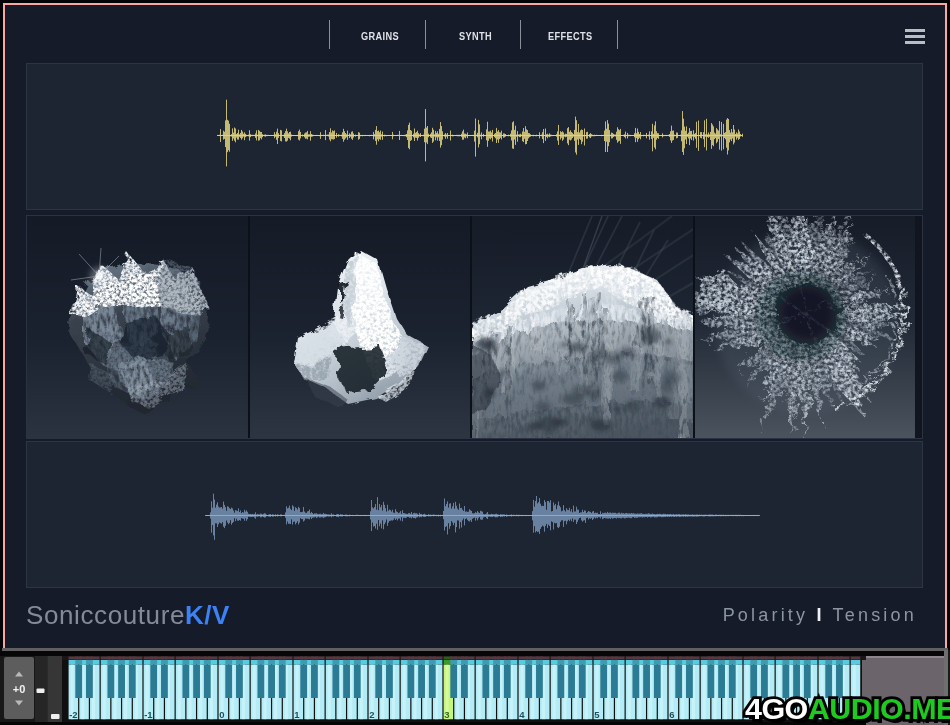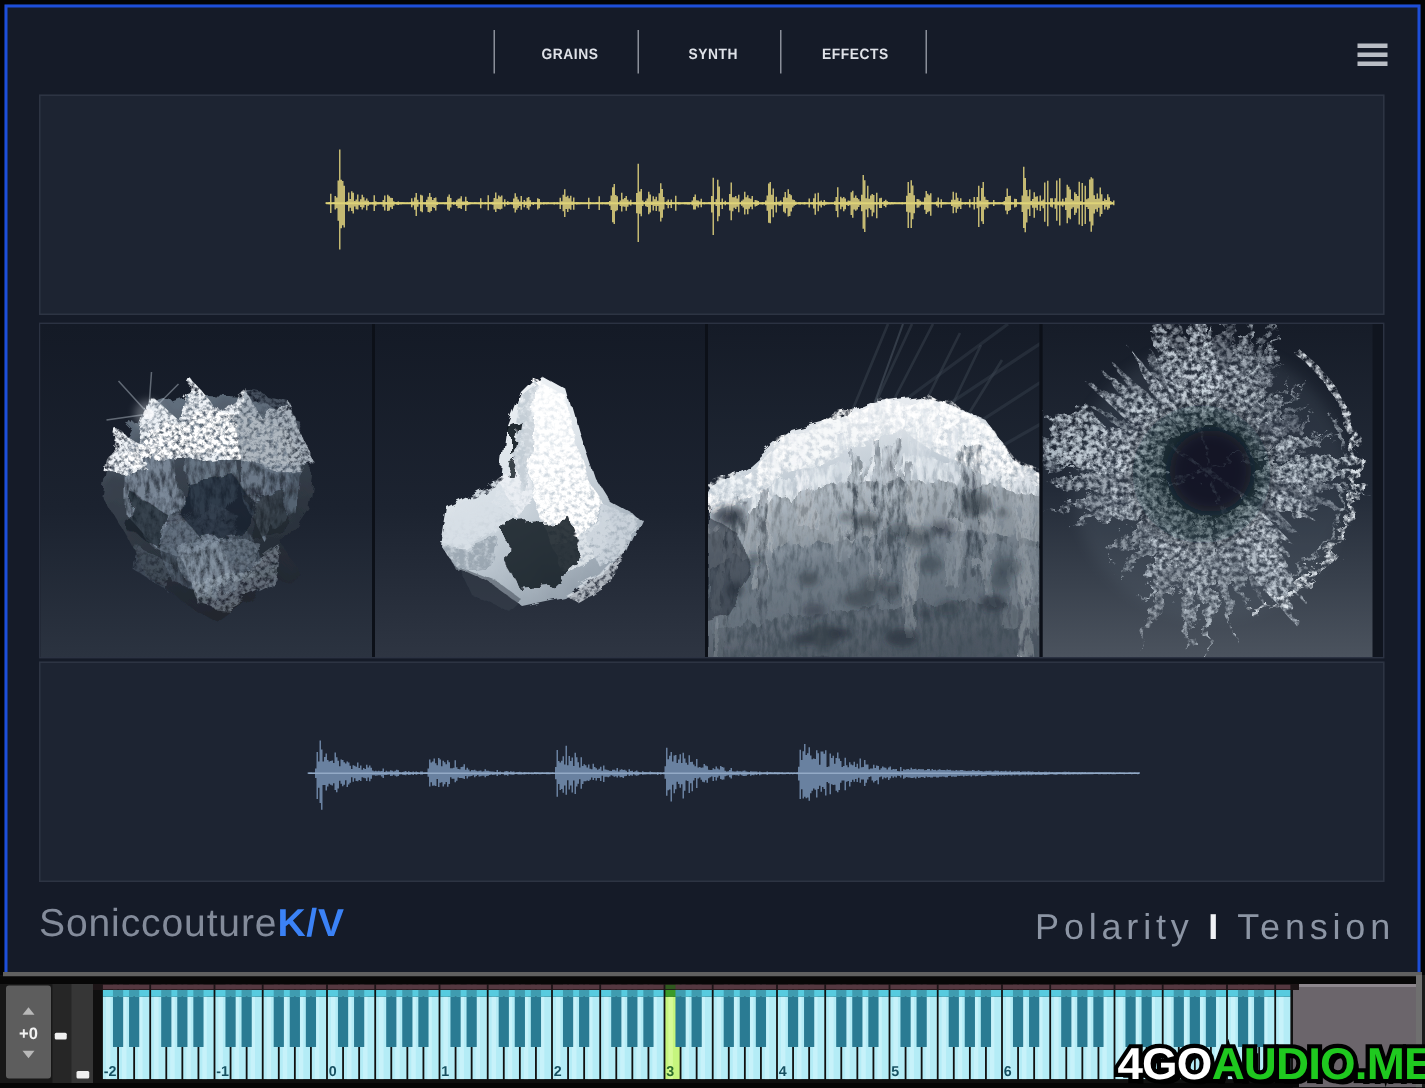--- a/index.html
+++ b/index.html
@@ -1,32 +1,32 @@
 <!DOCTYPE html>
 <html><head><meta charset="utf-8">
 <style>
 html,body{margin:0;padding:0;background:#000;}
 *{box-sizing:border-box;}
 body{width:950px;height:725px;position:relative;overflow:hidden;font-family:"Liberation Sans",sans-serif;}
 #frame{position:absolute;left:0;top:0;width:950px;height:651px;background:#030405;}
-#main{position:absolute;left:3px;top:3px;width:944px;height:648px;border:2px solid #1d4ed8;background:#151b28;}
+#main{position:absolute;left:3px;top:3px;width:944px;height:648px;border:2px solid #fca5a5;background:#151b28;}
 .panel{position:absolute;left:21px;width:897px;background:#1d2432;border:1px solid #2d3443;}
 #wavetop{top:58px;height:147px;}
 #wavebot{top:436px;height:147px;background:#1d2432;}
 #rockrow{top:210px;height:224px;background:#10151f;border:1px solid #2b3242;display:flex;}
 .rock{position:relative;height:100%;overflow:hidden;}
 .rock svg{position:absolute;left:0;top:0;}
 #tabs{position:absolute;top:0;left:0;width:100%;height:52px;}
 .sep{position:absolute;top:15px;width:1px;height:29px;background:#8a8f99;}
 .tab{position:absolute;top:25.5px;font-size:10px;font-weight:bold;letter-spacing:0.4px;color:#dfe2e8;transform:scale(0.92,1);transform-origin:left top;}
 #burger{position:absolute;right:20px;top:23.5px;width:20px;height:17px;}
 #burger div{height:3px;background:#b9bdc4;margin-bottom:3px;}
 #footer-l{position:absolute;left:21px;top:595px;color:#838b9a;font-size:26px;letter-spacing:0.6px;}
 #footer-l b{color:#3b82f6;font-size:26px;letter-spacing:0.5px;}
-#footer-r{position:absolute;right:15px;top:600px;color:#8c95a4;font-size:24px;letter-spacing:3.2px;}
+#footer-r{position:absolute;right:28px;top:600px;color:#8c95a4;font-size:18px;letter-spacing:3.2px;}
 #footer-r b{color:#f0f2f5;}
 #kbd{position:absolute;left:0;top:0;}
 #wm{position:absolute;left:745px;top:693px;font-size:27px;font-weight:bold;letter-spacing:-0.5px;color:#fff;-webkit-text-stroke:5px #000;paint-order:stroke fill; text-shadow:3px 3px 0 #000;transform:scale(1.13,1.1);transform-origin:left top;white-space:nowrap;}
 #wm span{color:#1fc91f;}
 </style></head>
 <body>
 <div id="frame">
     <div id="main">
   <div id="tabs">
     <div class="sep" style="left:324px"></div>

